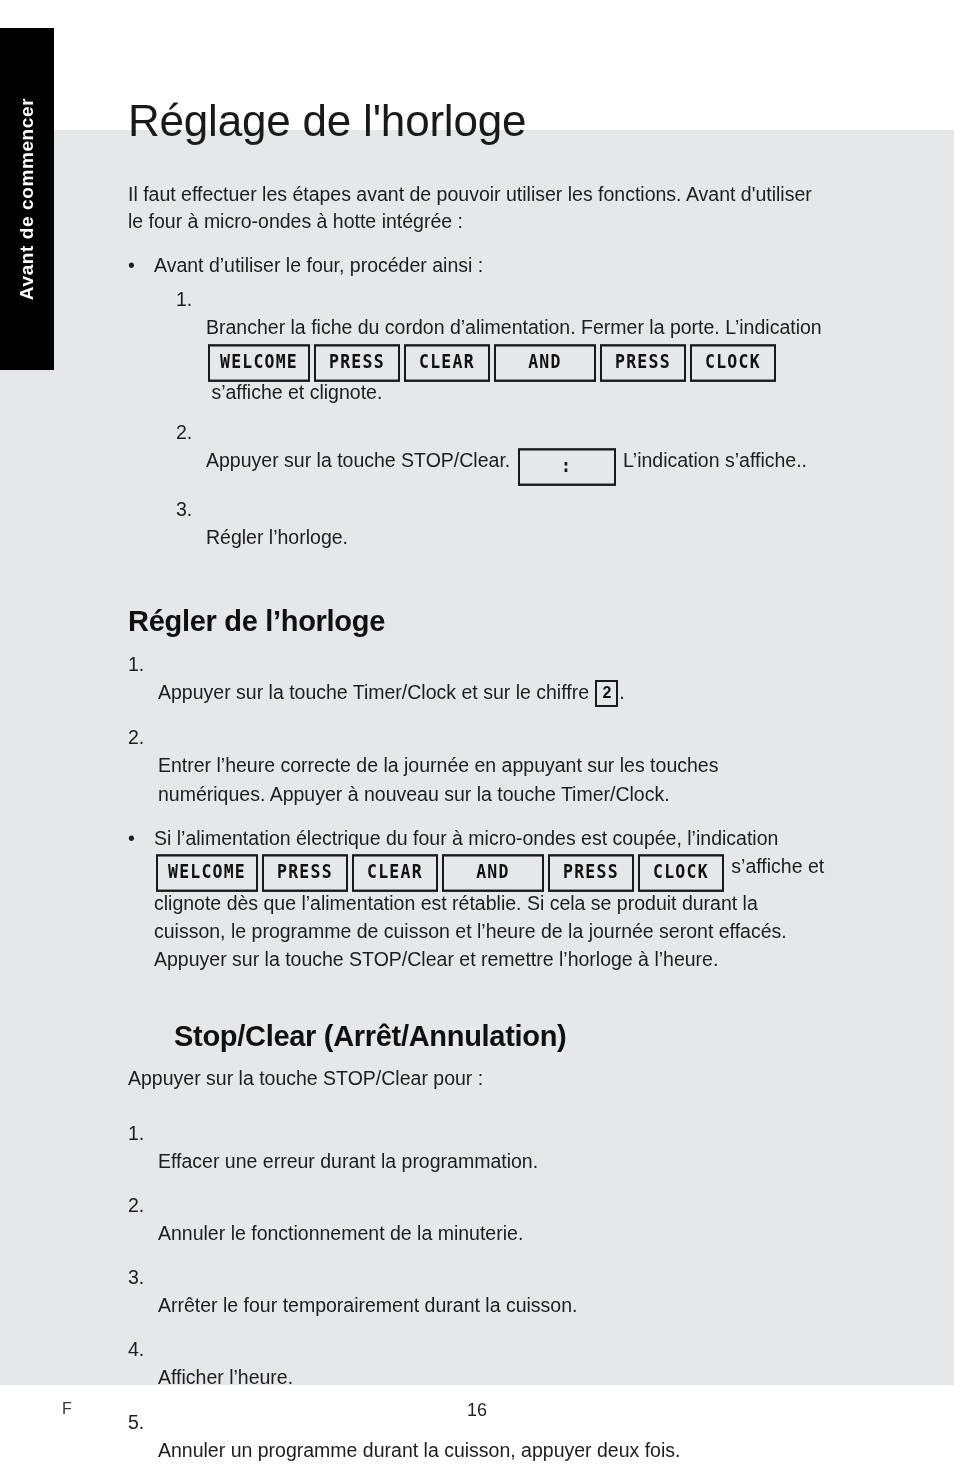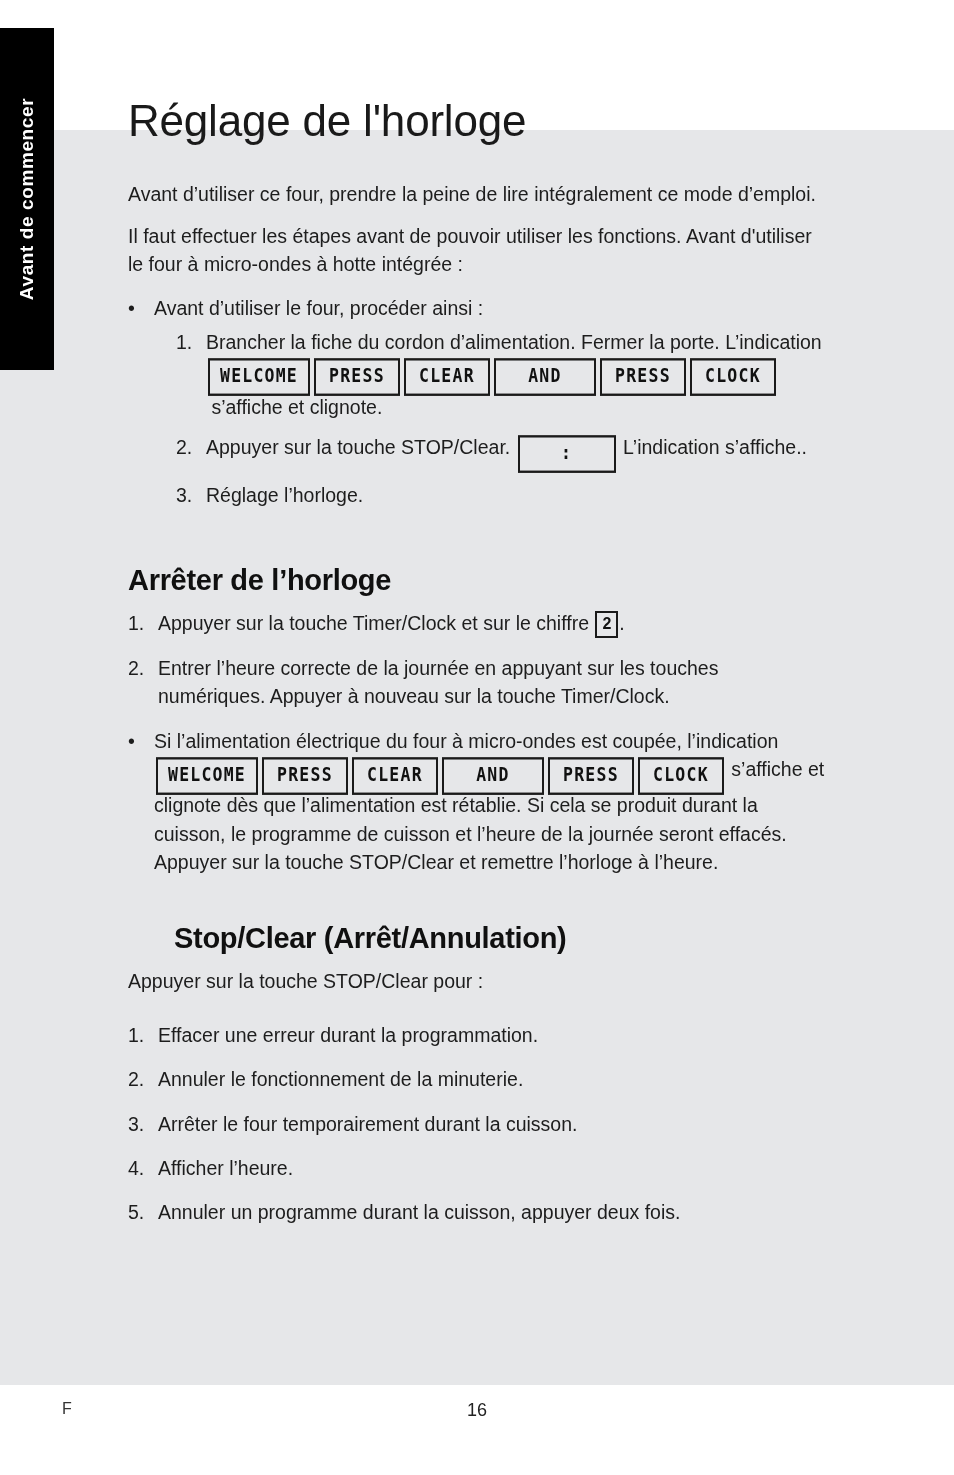--- a/index.html
+++ b/index.html
@@ -116,21 +116,21 @@
     align-items: flex-start;
     font-size: 19.5px;
     line-height: 1.45;
     color: #1d1d1d;
     margin-bottom: 11px;
   }
   .num-row .num-mark {
     flex: 0 0 30px;
     width: 30px;
   }
-  .num-row .num-body { flex: 1 1 auto; }
+  .num-row .num-body { flex: 1 1 auto; margin-top: 28px; }
 
   
   .substeps { margin-left: 48px; margin-top: 4px; }
   .substeps .num-row { margin-bottom: 12px; }
 
   
   .list-clock .num-row { margin-bottom: 16px; }
   .list-stop  .num-row { margin-bottom: 16px; }
 
   
@@ -209,21 +209,20 @@
   <div id="side-tab">
     <span id="side-tab-label">Avant de commencer</span>
   </div>
 
   <div id="column">
 
     <h1 id="page-title">Réglage de l'horloge</h1>
 
     <div style="height:36px"></div>
 
-    <p class="para">Avant d’utiliser ce four, prendre la peine de lire intégralement ce mode d’emploi.</p>
     <p class="para">Il faut effectuer les étapes avant de pouvoir utiliser les fonctions. Avant d'utiliser le four à micro-ondes à hotte intégrée :</p>
 
     <div class="bullet-row">
       <span class="bullet-mark">•</span>
       <span class="bullet-body">Avant d’utiliser le four, procéder ainsi :</span>
     </div>
 
     <div class="substeps">
 
       <div class="num-row">
@@ -231,26 +230,26 @@
         <span class="num-body"><span>Brancher la fiche du cordon d’alimentation. Fermer la porte. L’indication</span>&nbsp;<span class="lcd wide">WELCOME</span><span class="lcd mid">PRESS</span><span class="lcd mid">CLEAR</span><span class="lcd and">AND</span><span class="lcd mid">PRESS</span><span class="lcd mid">CLOCK</span>&nbsp;<span>s’affiche et clignote.</span></span>
       </div>
 
       <div class="num-row">
         <span class="num-mark">2.</span>
         <span class="num-body"><span>Appuyer sur la touche STOP/Clear.</span>&nbsp;<span class="lcd empty">:</span>&nbsp;<span>L’indication s’affiche..</span></span>
       </div>
 
       <div class="num-row">
         <span class="num-mark">3.</span>
-        <span class="num-body">Réglage l’horloge.</span>
-      </div>
-
-    </div>
-
-    <h2 class="section-title sec-clock">Arrêter de l’horloge</h2>
+        <span class="num-body">Régler l’horloge.</span>
+      </div>
+
+    </div>
+
+    <h2 class="section-title sec-clock">Régler de l’horloge</h2>
 
     <div class="list-clock">
 
       <div class="num-row">
         <span class="num-mark">1.</span>
         <span class="num-body"><span>Appuyer sur la touche Timer/Clock et sur le chiffre</span>&nbsp;<span class="keybox">2</span><span>.</span></span>
       </div>
 
       <div class="num-row">
         <span class="num-mark">2.</span>

